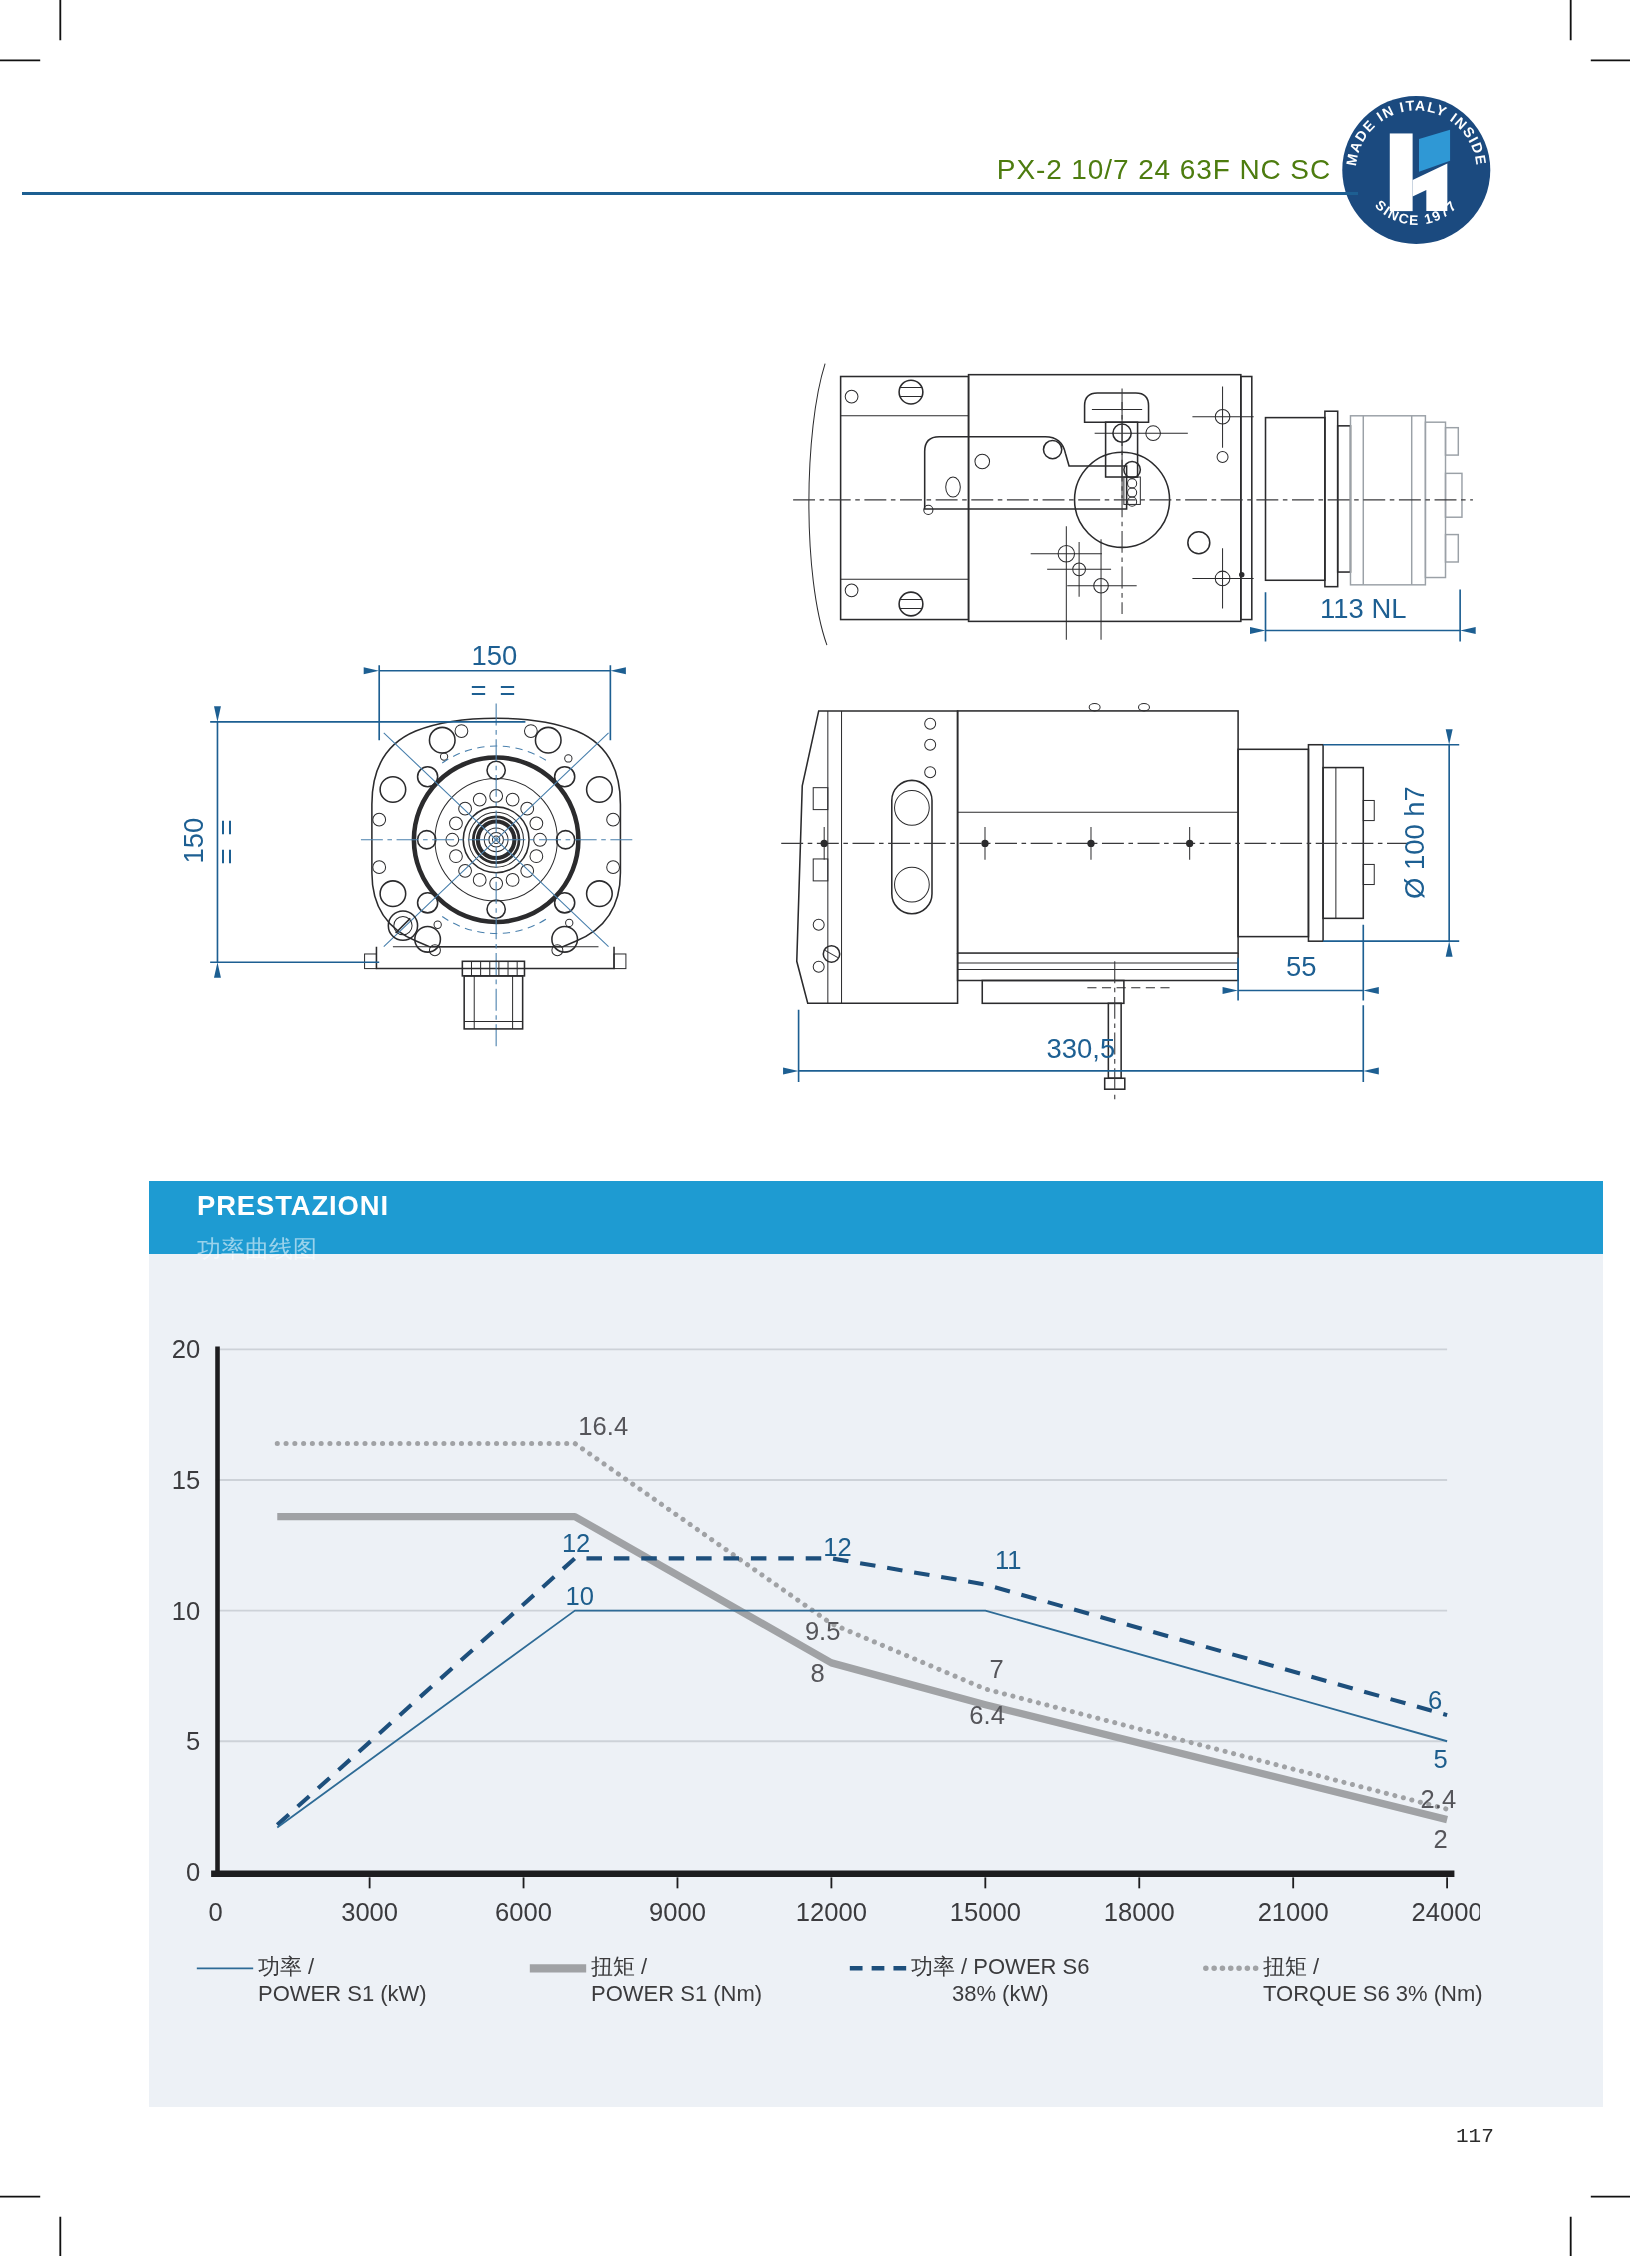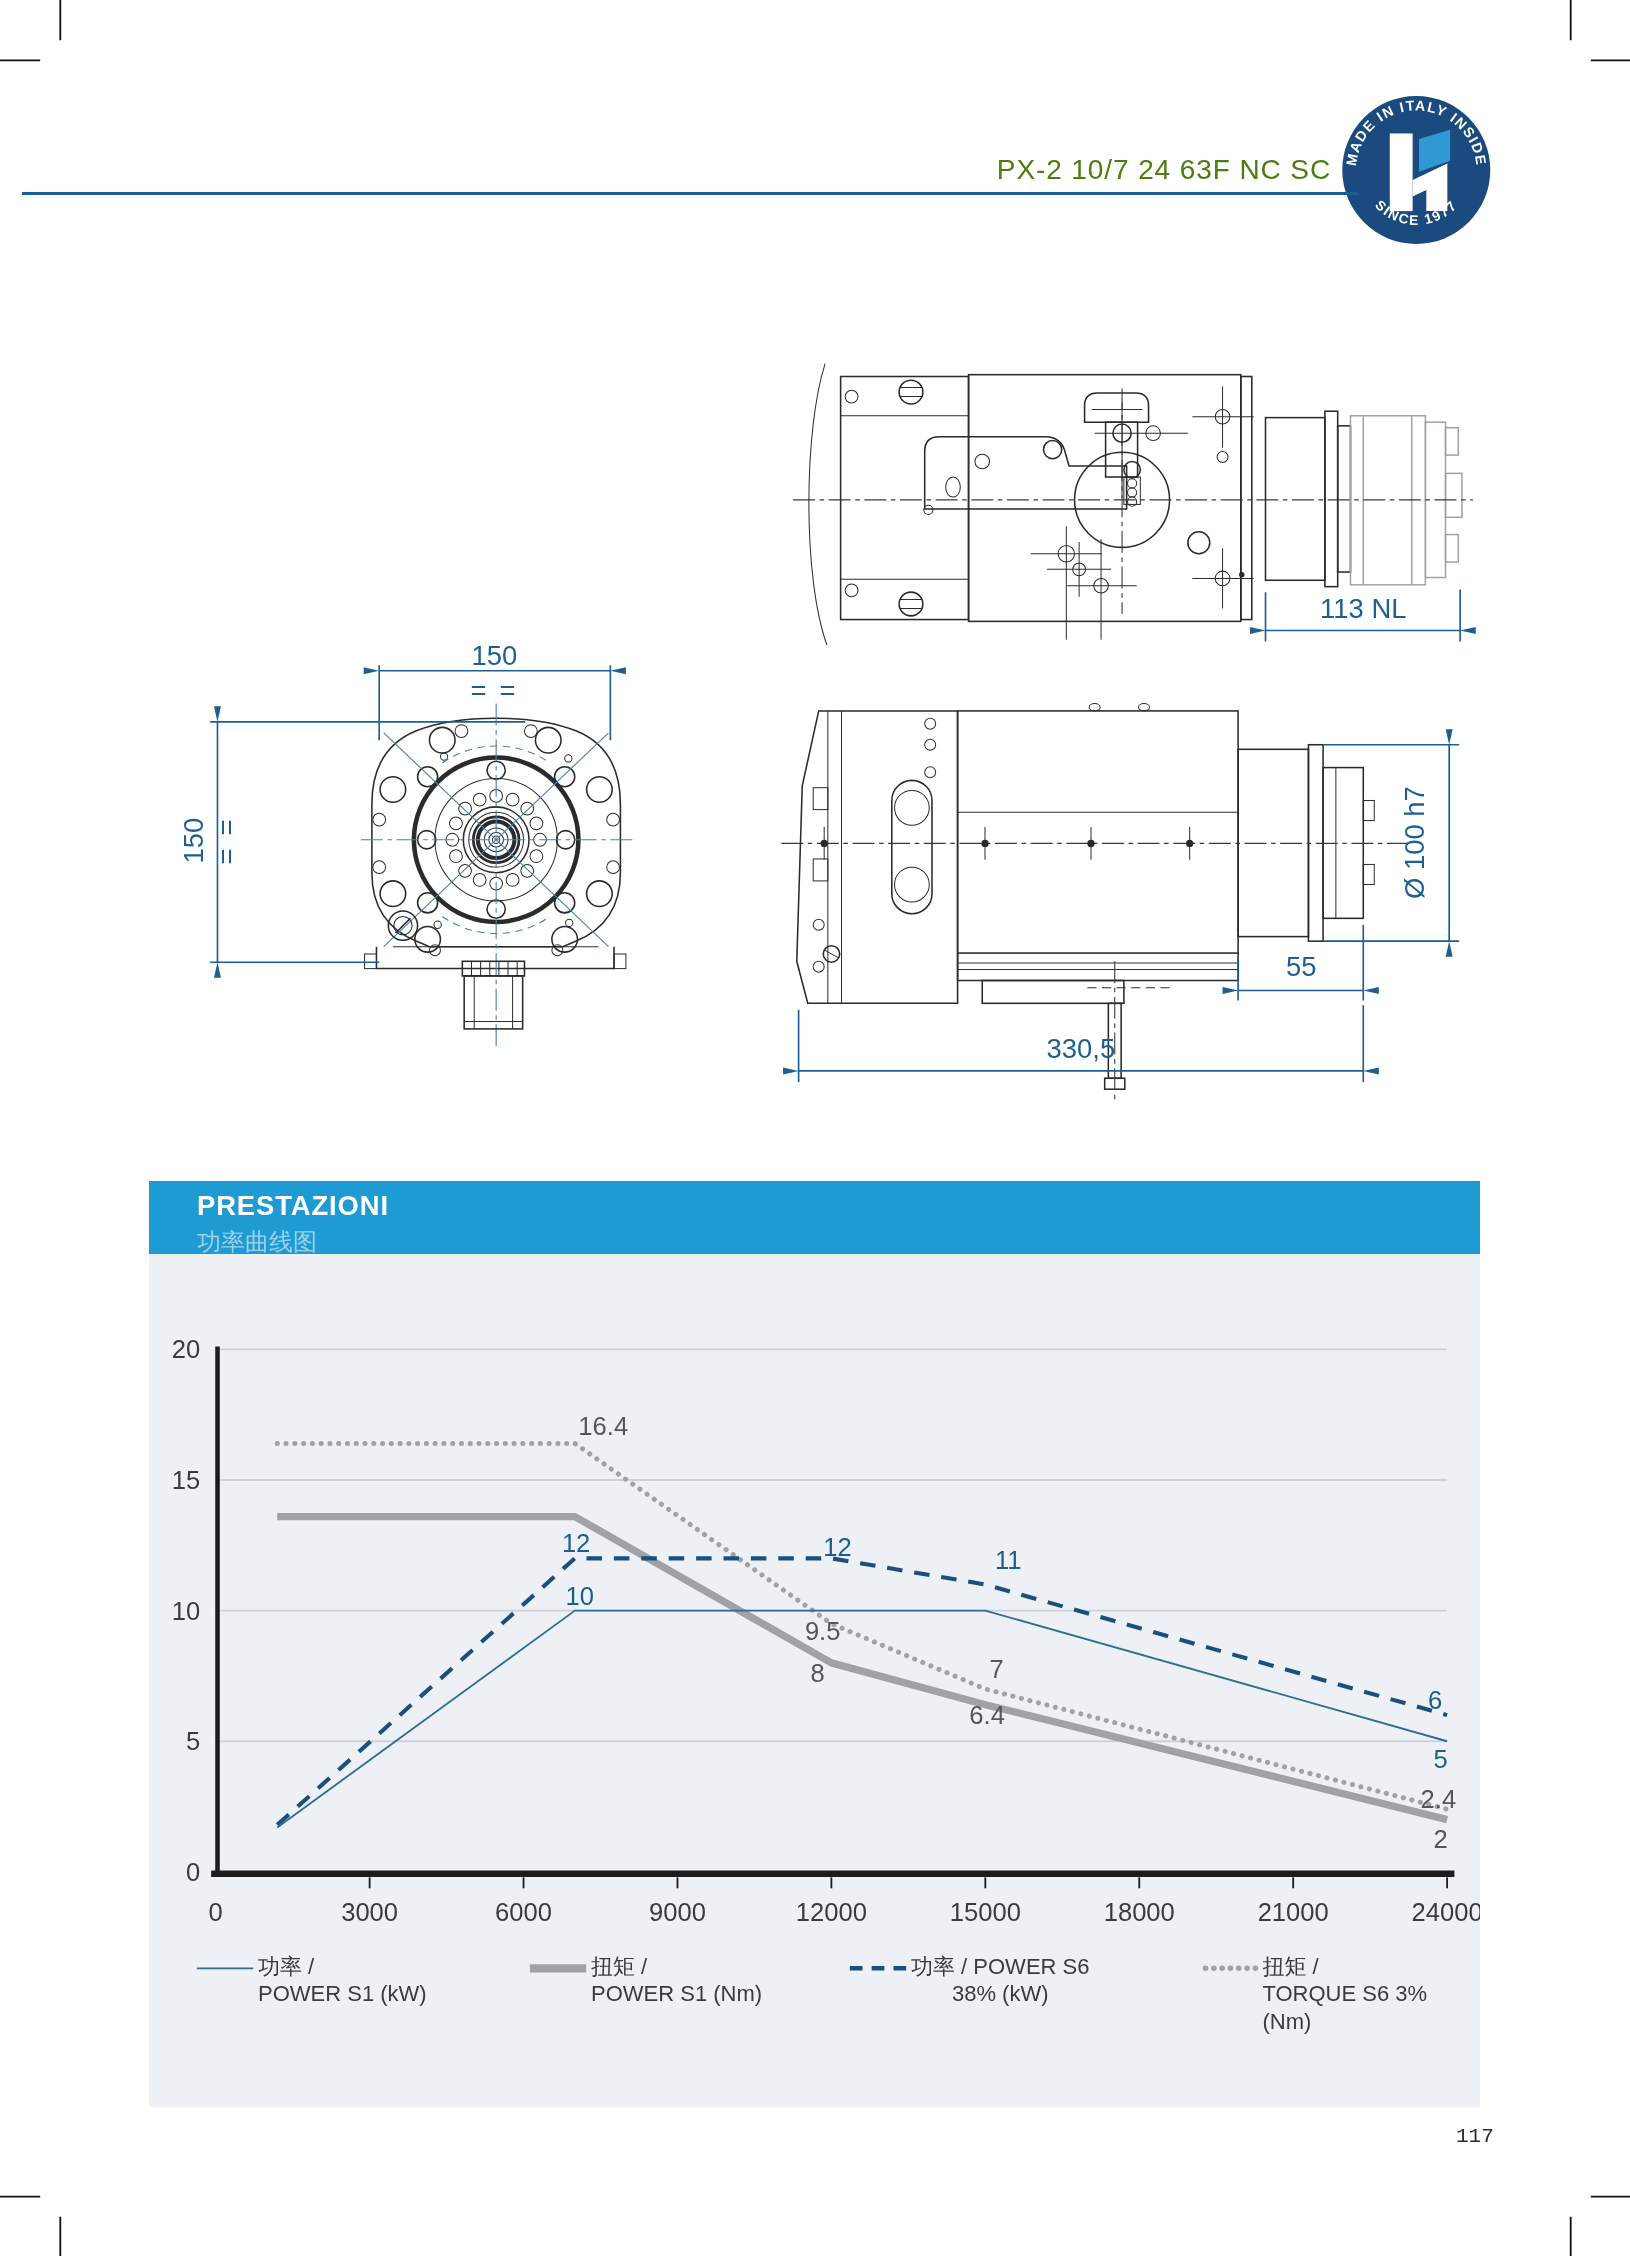--- a/index.html
+++ b/index.html
@@ -5,25 +5,25 @@
   html,body{margin:0;padding:0;background:#ffffff;}
   .page{position:relative;width:1631px;height:2257px;background:#fff;overflow:hidden;
         font-family:"Liberation Sans", sans-serif;}
   svg{display:block;}
   .art{position:absolute;left:0;top:0;}
   
   .model{position:absolute;top:154px;right:300px;font-size:28px;letter-spacing:0.9px;
          color:#4d7c0f;}
   .rule{position:absolute;left:22px;top:192px;width:1336px;height:2.7px;background:#1d5f92;}
   
-  .panel{position:absolute;left:149px;top:1181px;width:1331px;height:926px;background:#edf1f6;}
+  .panel{position:absolute;left:149px;top:1181px;width:1454px;height:926px;background:#edf1f6;}
   .panel-head{position:absolute;left:0;top:0;width:100%;height:73px;background:#1e9bd2;
               box-sizing:border-box;padding:9.1px 0 0 48px;}
   .ptitle{color:#ffffff;font-size:27.4px;font-weight:bold;letter-spacing:0.9px;}
-  .psub{color:rgba(255,255,255,0.55);font-size:24px;margin-top:4px;}
+  .psub{color:rgba(255,255,255,0.55);font-size:24px;margin-top:11px;}
   .chart{position:absolute;left:0;top:73px;}
   
   .grid{stroke:#cdd2d8;stroke-width:2;}
   .axis{stroke:#1d1d1f;}
   .ticktxt{font-size:28px;fill:#3b3b3e;}
   .s-line{fill:none;stroke-linejoin:round;}
   .s-power_s1{stroke:#2e6b96;stroke-width:2;}
   .s-torque_s1{stroke:#a0a2a5;stroke-width:8;}
   .s-power_s6{stroke:#1d4f7c;stroke-width:4.5;stroke-dasharray:17 13;}
   .s-torque_s6{stroke:#a0a2a5;stroke-width:5.5;stroke-dasharray:0.1 9.5;stroke-linecap:round;}

